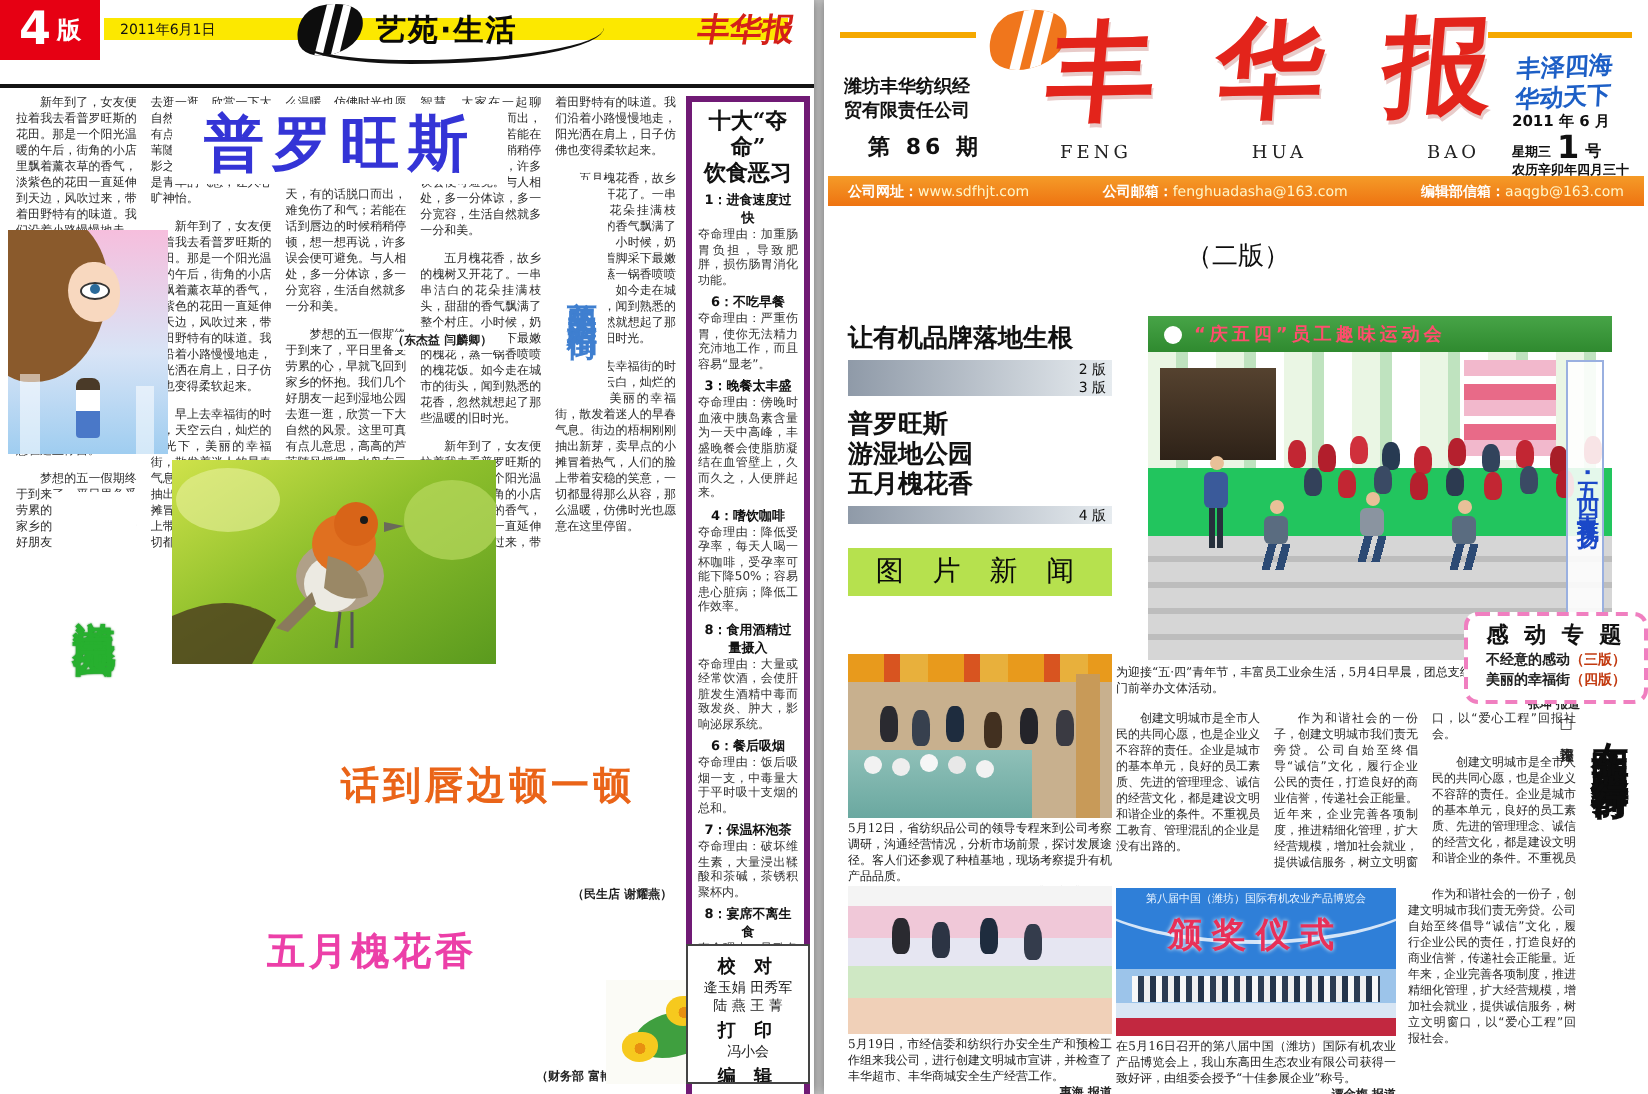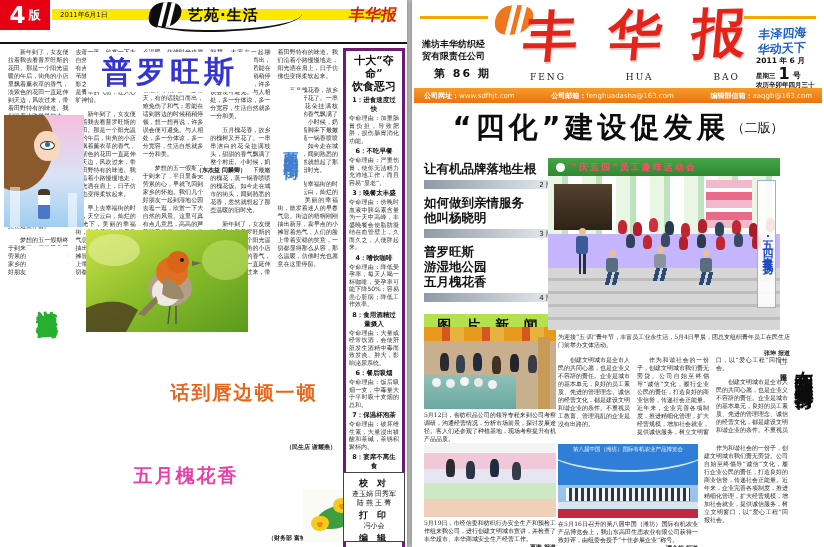--- a/index.html
+++ b/index.html
@@ -79,36 +79,36 @@
   .contact{left:2px;top:88px;width:408px;height:15px;background:linear-gradient(180deg,#f59b28,#ee7311);display:flex;align-items:center;justify-content:space-between;padding:0 10px;box-sizing:border-box;font-size:7px;color:#fff;}
   .contact b{color:#fff;font-weight:bold;}
   .contact .v{color:#fff6c8;}
   
   .bigHead{left:6px;top:106px;width:400px;height:44px;display:flex;align-items:center;justify-content:center;color:#0d0d0d;}
   .bigHead .m{font-size:29px;font-weight:900;letter-spacing:4px;}
   .bigHead .s{font-size:13px;font-weight:normal;margin-left:2px;}
   .idxCol{left:12px;top:155px;width:132px;}
   .idxT{font-size:12.5px;font-weight:900;color:#111;line-height:15px;margin:6px 0 4px;}
   .idxBar{height:9px;background:linear-gradient(90deg,#8f9aa8,#e6ebef);display:flex;justify-content:flex-end;align-items:center;padding-right:3px;font-size:7px;color:#111;}
-  .photoNews{margin-top:12px;height:24px;background:#b6e14e;display:flex;align-items:center;justify-content:center;font-size:14px;font-weight:700;letter-spacing:5px;color:#0a0a0a;}
+  .photoNews{margin-top:12px;height:24px;background:#b6e14e;display:flex;align-items:center;justify-content:center;font-size:14px;font-weight:400;letter-spacing:5px;color:#0a0a0a;}
   .cap{font-size:6px;line-height:8px;color:#222;font-family:"DejaVu Serif",serif;text-align:justify;}
   .cap .cr{display:block;text-align:right;font-weight:bold;}
   
   .ph1{left:12px;top:327px;width:132px;height:82px;background:#c8b08e;overflow:hidden;}
   .ph1 .sign{position:absolute;top:0;left:0;right:0;height:14px;background:repeating-linear-gradient(90deg,#e89a1c 0 18px,#d85420 18px 26px,#e8b03c 26px 40px);}
   .ph1 .counter{position:absolute;bottom:0;left:0;width:92px;height:34px;background:linear-gradient(180deg,#8fc0b8,#6aa8a0);}
   .ph1 .jars{position:absolute;bottom:22px;left:8px;width:9px;height:9px;border-radius:50%;background:#f2f2f2;box-shadow:14px 1px #eee,28px -1px #f6f6f6,42px 0 #e8e8e8,56px 2px #f2f2f2;}
   .ph1 .pillar{position:absolute;right:6px;top:10px;width:12px;height:72px;background:#c89a58;}
   .figrow{position:absolute;width:9px;height:18px;border-radius:40% 40% 30% 30%;background:#2a2a30;}
   .ph1 .figs{left:16px;top:26px;box-shadow:16px 2px #37404e,33px 0 #1e2c3e,52px 3px #423020,70px 1px #24242a,88px 2px #3a3a42;}
   
   .ph2{left:12px;top:443px;width:132px;height:74px;background:repeating-linear-gradient(180deg,#f4f4f4 0 10px,#f0c8d8 10px 26px,#e6e6f2 26px 40px,#cfe8c4 40px 56px,#f0d0b8 56px 74px);overflow:hidden;}
   .ph2 .figs{left:22px;top:16px;box-shadow:20px 2px #2c3444,44px 0 #1e2c3e,66px 3px #343c4c;}
   
-  .mph{left:136px;top:158px;width:232px;height:172px;background:#c4b5fd;overflow:hidden;}
+  .mph{left:162px;top:158px;width:232px;height:172px;background:#22c55e;overflow:hidden;}
   .mph .banner{position:absolute;top:0;left:0;right:0;height:18px;background:linear-gradient(180deg,#47a447,#2f8a2f);display:flex;align-items:center;gap:6px;padding:0 8px;}
   .mph .bdot{width:9px;height:9px;border-radius:50%;background:#fff;flex:0 0 auto;}
   .mph .btxt{font-size:9px;font-weight:900;color:#ff4d6d;letter-spacing:2px;white-space:nowrap;}
   .mph .facade{position:absolute;top:18px;left:0;right:0;height:58px;background:repeating-linear-gradient(90deg,#eaf6e4 0 14px,#bfe3bf 14px 20px,#ffffff 20px 34px);}
   .mph .windows{position:absolute;top:26px;left:6px;width:58px;height:46px;background:linear-gradient(180deg,#55422f,#2e2218);}
   .mph .posters{position:absolute;top:22px;right:28px;width:46px;height:50px;background:repeating-linear-gradient(180deg,#f2b8cc 0 8px,#fff 8px 12px,#e86a88 12px 20px);}
   .mph .steps{position:absolute;bottom:0;left:0;right:0;height:62px;background:repeating-linear-gradient(180deg,#d6d6d6 0 10px,#bdbdbd 10px 13px);}
   .crowd{position:absolute;width:9px;height:14px;border-radius:45% 45% 35% 35%;}
   .crowd1{left:70px;top:62px;background:#c22633;box-shadow:15px 2px #b21e2c,31px -2px #d0303c,47px 1px #273a52,63px 3px #c22633,80px -1px #b5202e,97px 2px #32435c,114px 0 #c22633,131px 3px #a81e28,148px -2px #c22633;}
   .crowd2{left:78px;top:76px;background:#33415a;box-shadow:17px 1px #c22633,35px -1px #3a4a64,53px 2px #b5202e,71px 0 #2c3a50,90px 2px #c22633,108px -1px #3a4a64,126px 1px #b21e2c;}
@@ -306,31 +306,28 @@
       </div>
       <div class="lu">农历辛卯年四月三十</div>
     </div>
     <div class="abs contact">
       <span><b>公司网址：</b><span class="v">www.sdfhjt.com</span></span>
       <span><b>公司邮箱：</b><span class="v">fenghuadasha@163.com</span></span>
       <span><b>编辑部信箱：</b><span class="v">aaqgb@163.com</span></span>
     </div>
 
     <div class="abs bigHead">
-      <span class="m">“四化”建设促发展</span>
       <span class="s">（二版）</span>
     </div>
 
     <div class="abs idxCol">
       <div class="idxT">让有机品牌落地生根</div>
       <div class="idxBar">
           <span>2 版</span>
         </div>
-      <div class="idxT pre">如何做到亲情服务
-他叫杨晓明</div>
       <div class="idxBar">
           <span>3 版</span>
         </div>
       <div class="idxT pre">普罗旺斯
 游湿地公园
 五月槐花香</div>
       <div class="idxBar">
           <span>4 版</span>
         </div>
       <div class="photoNews">图 片 新 闻</div>
@@ -387,34 +384,40 @@
           <div class="torso"></div>
           <div class="legs"></div>
         </div>
       <div class="vsign">五·四 青春飞扬</div>
     </div>
     <div class="abs cap mcap">
       <span>为迎接“五·四”青年节，丰富员工业余生活，5月4日早晨，团总支组织青年员工在民生店门前举办文体活动。</span>
       <span class="cr">张坤 报道</span>
     </div>
 
+    <div class="abs spBox">
+      <div class="t">感 动 专 题</div>
+      <div class="ln"><span>不经意的感动</span><span class="pg">（三版）</span></div>
+      <div class="ln"><span>美丽的幸福街</span><span class="pg">（四版）</span></div>
+    </div>
 
     <div class="abs fill fillR1 just">
       <p>创建文明城市是全市人民的共同心愿，也是企业义不容辞的责任。企业是城市的基本单元，良好的员工素质、先进的管理理念、诚信的经营文化，都是建设文明和谐企业的条件。不重视员工教育、管理混乱的企业是没有出路的。</p>
       <p>作为和谐社会的一份子，创建文明城市我们责无旁贷。公司自始至终倡导“诚信”文化，履行企业公民的责任，打造良好的商业信誉，传递社会正能量。近年来，企业完善各项制度，推进精细化管理，扩大经营规模，增加社会就业，提供诚信服务，树立文明窗口，以“爱心工程”回报社会。</p>
       <p>创建文明城市是全市人民的共同心愿，也是企业义不容辞的责任。企业是城市的基本单元，良好的员工素质、先进的管理理念、诚信的经营文化，都是建设文明和谐企业的条件。不重视员工教育、管理混乱的企业是没有出路的。</p>
     </div>
     <div class="abs fill fillR2 just">
       <p>作为和谐社会的一份子，创建文明城市我们责无旁贷。公司自始至终倡导“诚信”文化，履行企业公民的责任，打造良好的商业信誉，传递社会正能量。近年来，企业完善各项制度，推进精细化管理，扩大经营规模，增加社会就业，提供诚信服务，树立文明窗口，以“爱心工程”回报社会。</p>
 
     </div>
 
     <div class="abs awd">
       <div class="arc"></div>
       <div class="top">第八届中国（潍坊）国际有机农业产品博览会</div>
+      <div class="big">颁奖仪式</div>
       <div class="ppl"></div>
       <div class="carpet"></div>
     </div>
     <div class="abs cap acap">
       <span>在5月16日召开的第八届中国（潍坊）国际有机农业产品博览会上，我山东高田生态农业有限公司获得一致好评，由组委会授予“十佳参展企业”称号。</span>
       <span class="cr">谭金梅 报道</span>
     </div>
 
     <div class="abs edTitle">在文明的道路上健步前行</div>
     <div class="abs edBy">□ 本报评论员</div>

